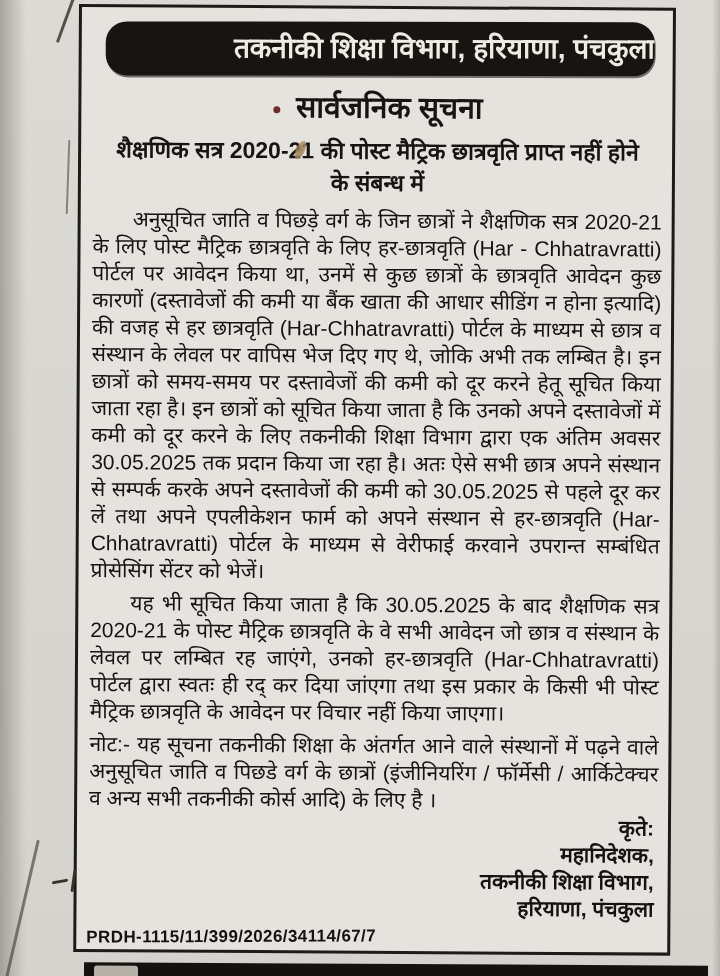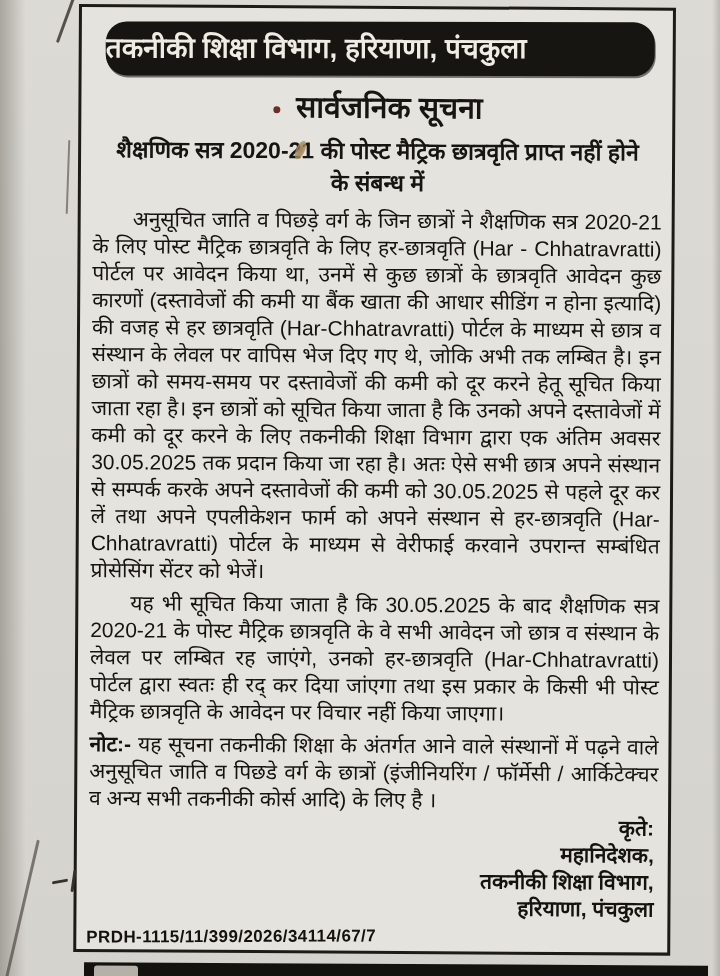--- a/index.html
+++ b/index.html
@@ -22,21 +22,21 @@
     background:linear-gradient(270deg,rgba(85,80,70,.25),rgba(85,80,70,0));
   }
   .frame{
     position:absolute;left:79px;top:4px;width:597px;height:948px;
     box-sizing:border-box;border:3px solid #1d1b18;background:#e5e3de;
     transform:rotate(0.35deg);transform-origin:top left;
     display:flex;flex-direction:column;padding:0 10px 6px 12px;
   }
   .header-bar{
     margin:13px 8px 0 12px;height:54px;background:#171512;color:#efece4;
-    text-align:left;font-weight:bold;font-size:28px;line-height:54px;
+    text-align:right;font-weight:bold;font-size:28px;line-height:54px;
     white-space:nowrap;overflow:hidden;
     box-shadow:1px 2px 0 rgba(20,18,15,.55);
     transform:rotate(-0.25deg);
     border-radius:21px;
   }
   .notice-heading{
     text-align:center;margin-top:10px;font-size:30px;font-weight:bold;color:#171512;
   }
   .notice-heading .dot{
     display:inline-block;width:7px;height:7px;border-radius:50%;
@@ -44,21 +44,21 @@
   }
   .subject{
     text-align:center;font-weight:bold;font-size:23px;line-height:32px;
     color:#171512;margin:8px auto 2px;width:96%;
   }
   .body-text{
     font-size:21px;line-height:27px;text-align:justify;color:#15130f;
     margin:6px 0 0;
   }
   .indent{text-indent:40px;}
-  .note-label{font-weight:bold;}
+  .note-label{font-weight:normal;}
   .spacer{flex:1 1 auto;min-height:0;}
   .signature{
     text-align:right;font-size:21px;font-weight:bold;line-height:27px;
     color:#15130f;padding-right:4px;margin-bottom:24px;
   }
   .ref{
     position:absolute;left:10px;bottom:3px;
     font-family:"Liberation Sans", sans-serif;font-weight:bold;
     font-size:17px;letter-spacing:.4px;color:#14120e;
     transform:rotate(-0.6deg);white-space:nowrap;

